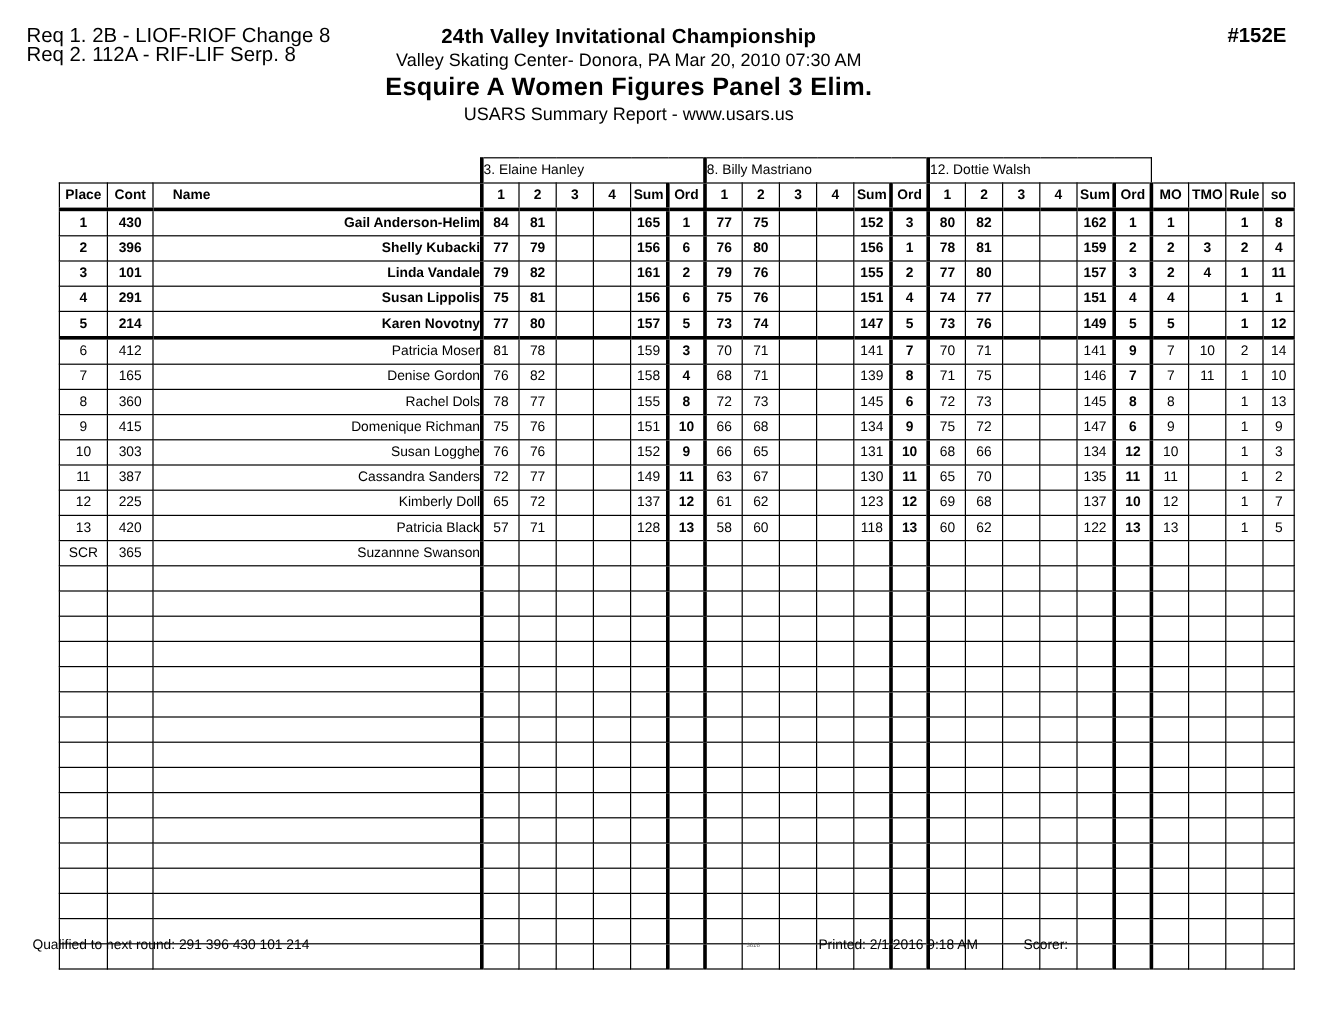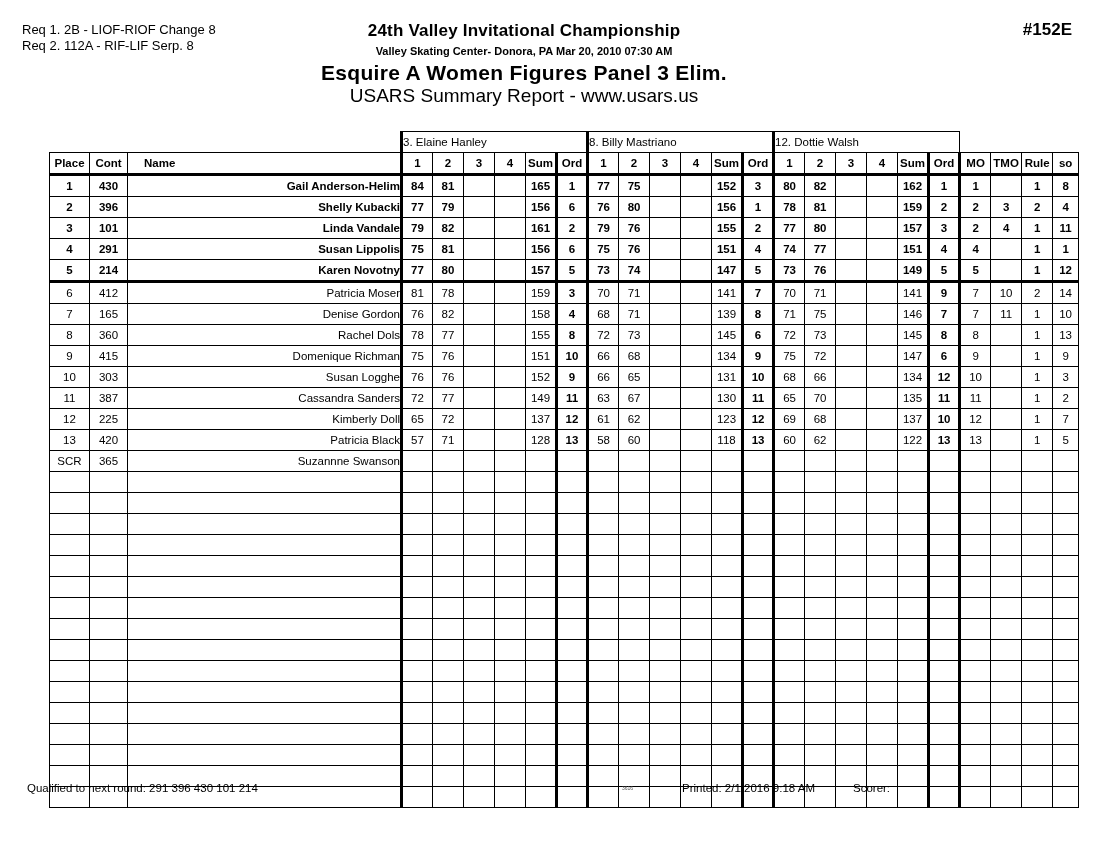--- a/index.html
+++ b/index.html
@@ -15,50 +15,50 @@
     color: #000000;
     position: relative;
     overflow: hidden;
   }
 
   
   .req-block {
     position: absolute;
     left: 22px;
     top: 22px;
-    font-size: 13px;
+    font-size: 17px;
     line-height: 16px;
     white-space: nowrap;
   }
   .title-block {
     position: absolute;
     left: 0;
     top: 20px;
     width: 1048px;
     text-align: center;
   }
   .t-line1 {
     font-size: 17px;
     font-weight: bold;
     letter-spacing: .2px;
     line-height: 21px;
   }
   .t-line2 {
-    font-size: 11px;
-    font-weight: bold;
+    font-size: 15px;
+    font-weight: normal;
     line-height: 20px;
   }
   .t-line3 {
     font-size: 21px;
     font-weight: bold;
     line-height: 24px;
     letter-spacing: .3px;
   }
   .t-line4 {
-    font-size: 19px;
+    font-size: 15px;
     line-height: 21px;
   }
   .doc-number {
     position: absolute;
     right: 28px;
     top: 20px;
     font-size: 17px;
     font-weight: bold;
   }
 

